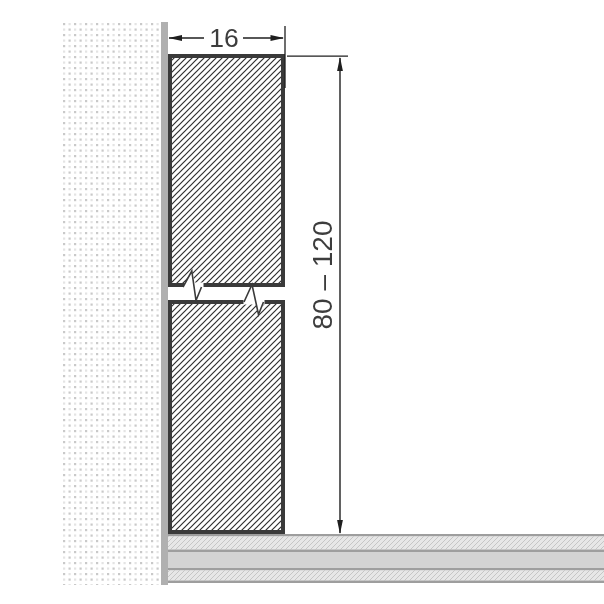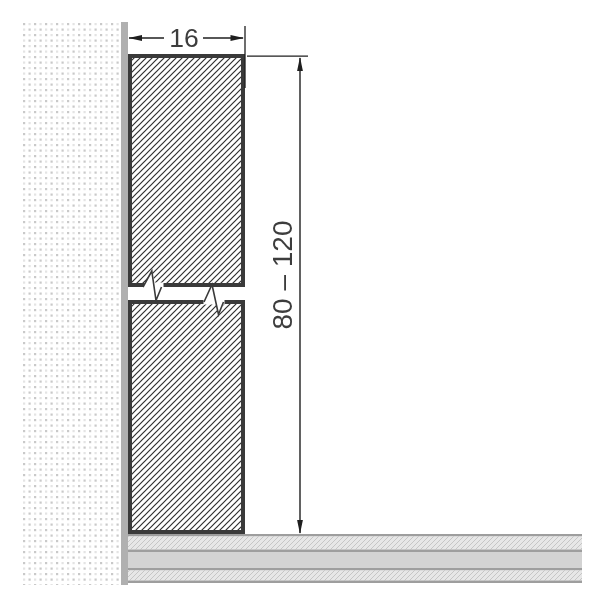--- a/index.html
+++ b/index.html
@@ -9,20 +9,21 @@
     width: 604px;
     height: 604px;
     overflow: hidden;
     font-family: "Liberation Sans", sans-serif;
   }
   .canvas {
     position: relative;
     width: 551px;
     height: 604px;
     background: #ffffff;
+    padding-left: 40px;
   }
   svg { display: block; }
   text {
     font-family: "Liberation Sans", "DejaVu Sans", sans-serif;
     font-weight: 400;
   }
 </style>
 </head>
 <body>
 

